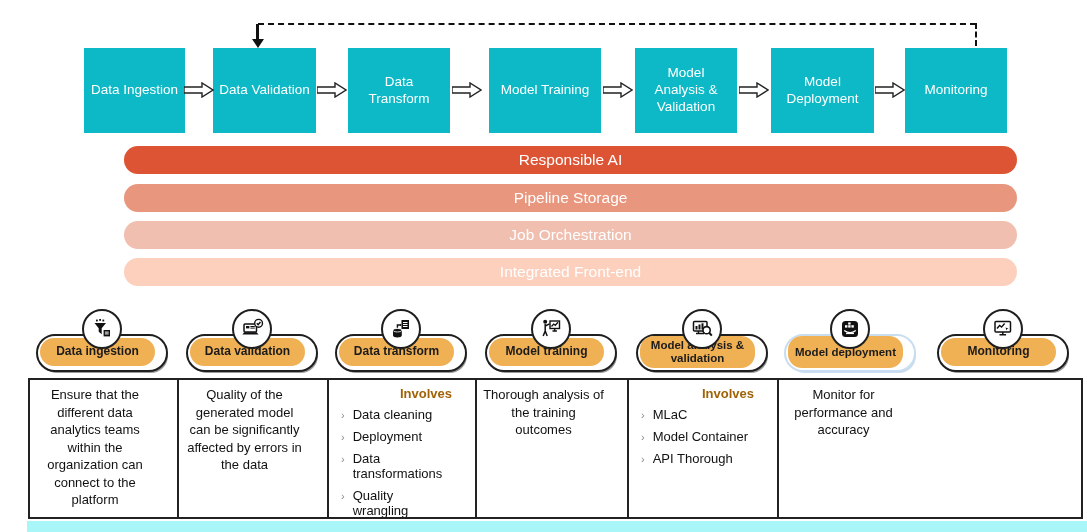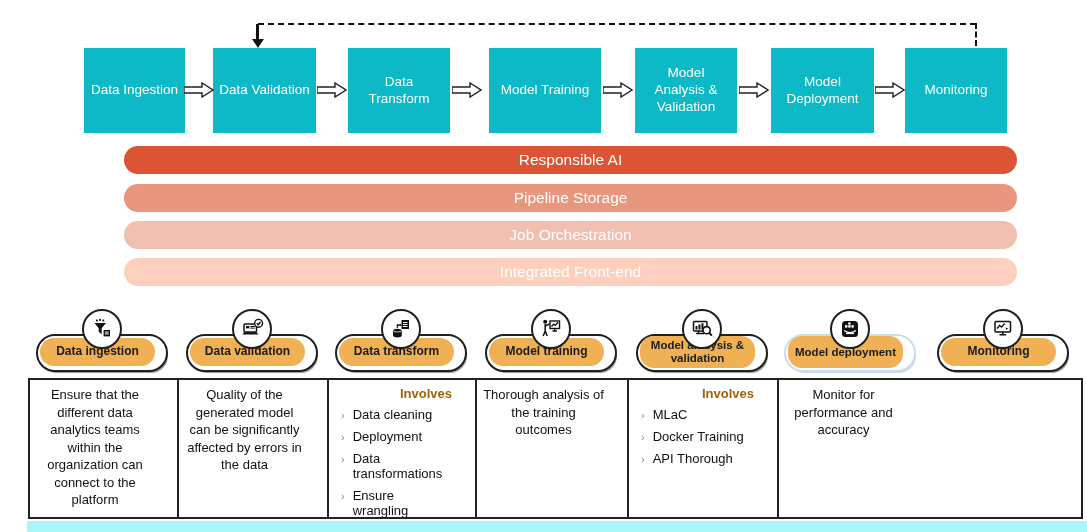--- a/index.html
+++ b/index.html
@@ -232,37 +232,37 @@
         <li>
             <span class="mk">›</span>
             <span>Deployment</span>
           </li>
         <li>
             <span class="mk">›</span>
             <span>Data transformations</span>
           </li>
         <li>
             <span class="mk">›</span>
-            <span>Ensure wrangling</span>
+            <span>Quality wrangling</span>
           </li>
       </ul>
     </div>
     <div class="cell">
       <p class="desc">Thorough analysis of the training outcomes</p>
     </div>
     <div class="cell">
       <p class="inv">Involves</p>
       <ul>
         <li>
             <span class="mk">›</span>
             <span>MLaC</span>
           </li>
         <li>
             <span class="mk">›</span>
-            <span>Docker Training</span>
+            <span>Model Container</span>
           </li>
         <li>
             <span class="mk">›</span>
             <span>API Thorough</span>
           </li>
       </ul>
     </div>
     <div class="cell">
       <p class="desc">Monitor for performance and accuracy</p>
     </div>

